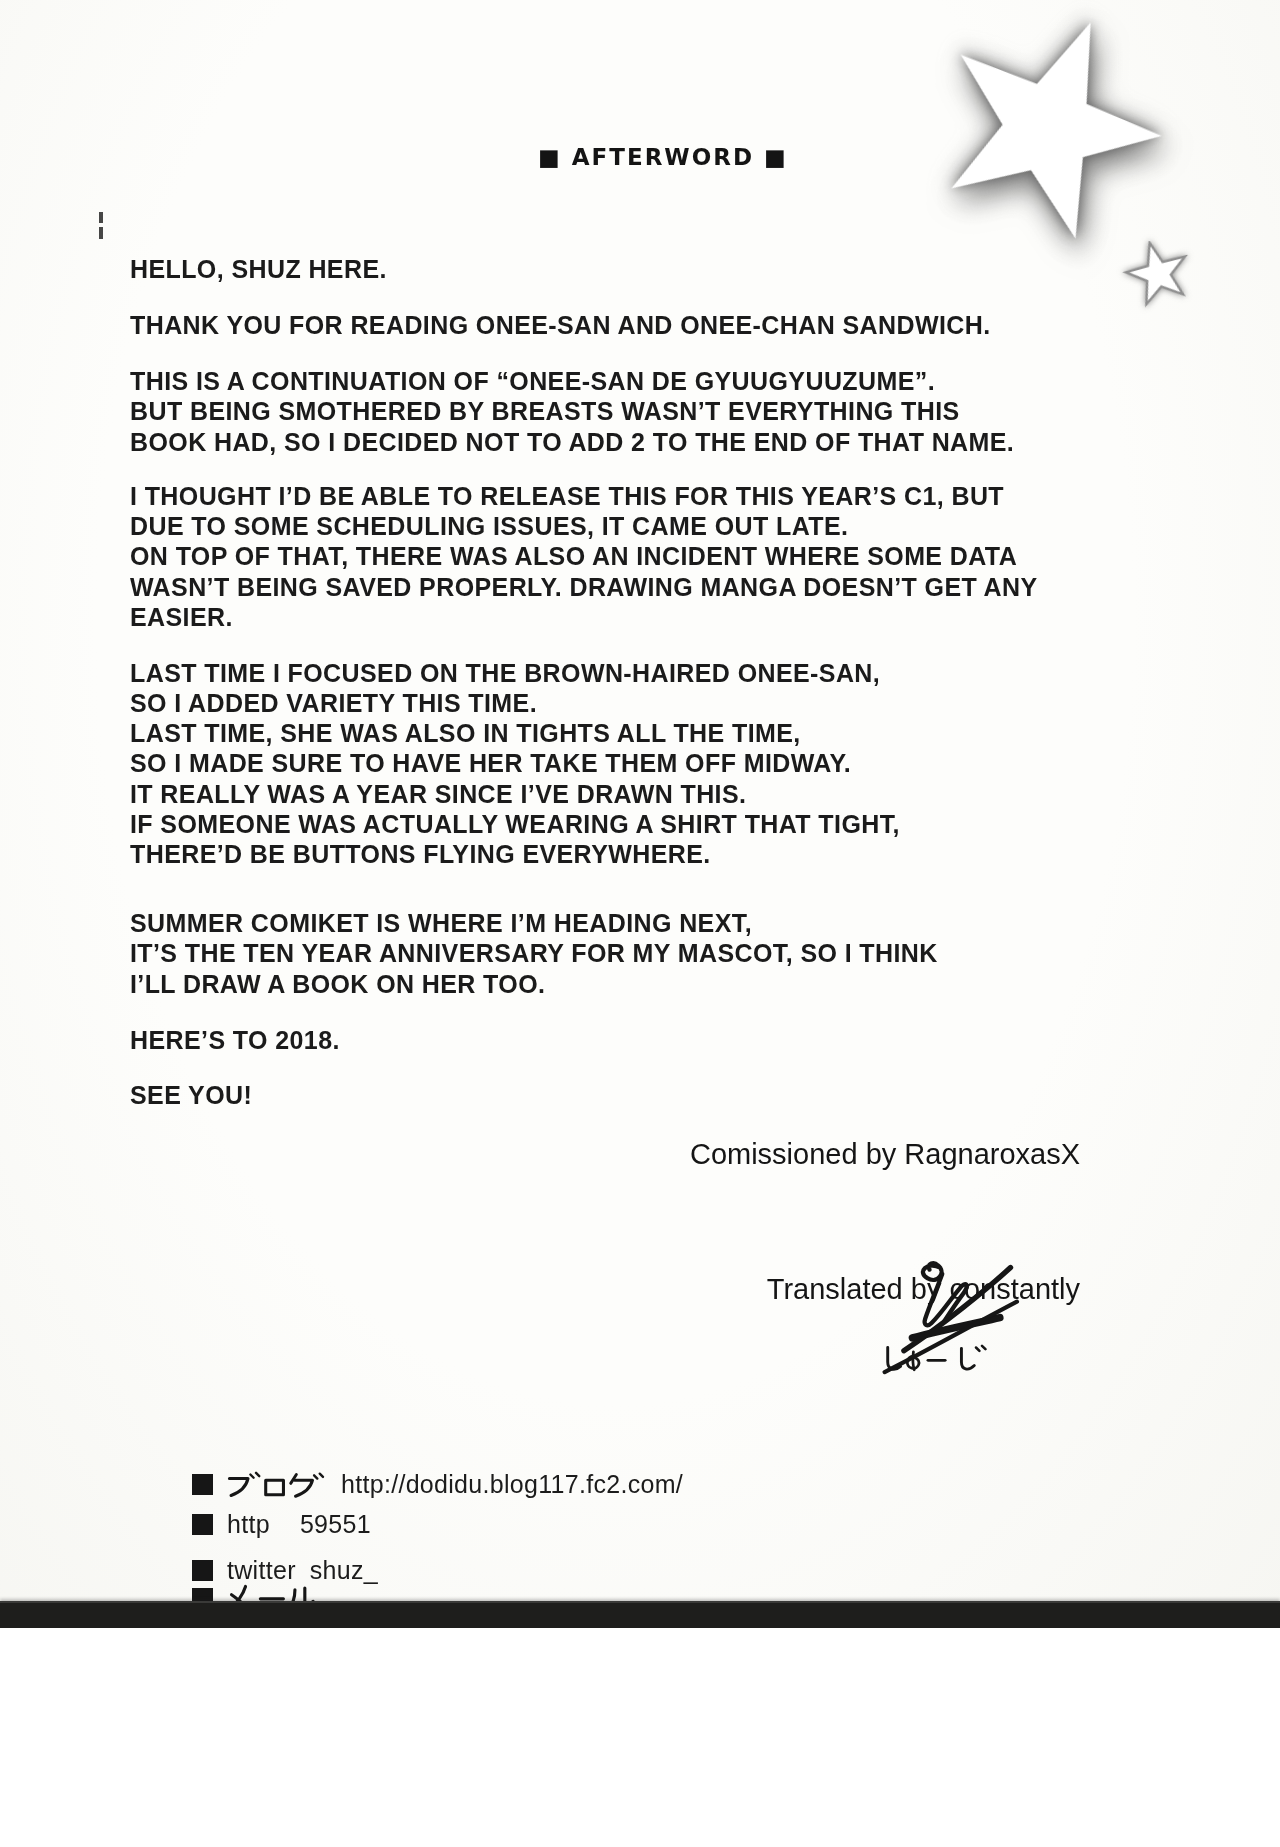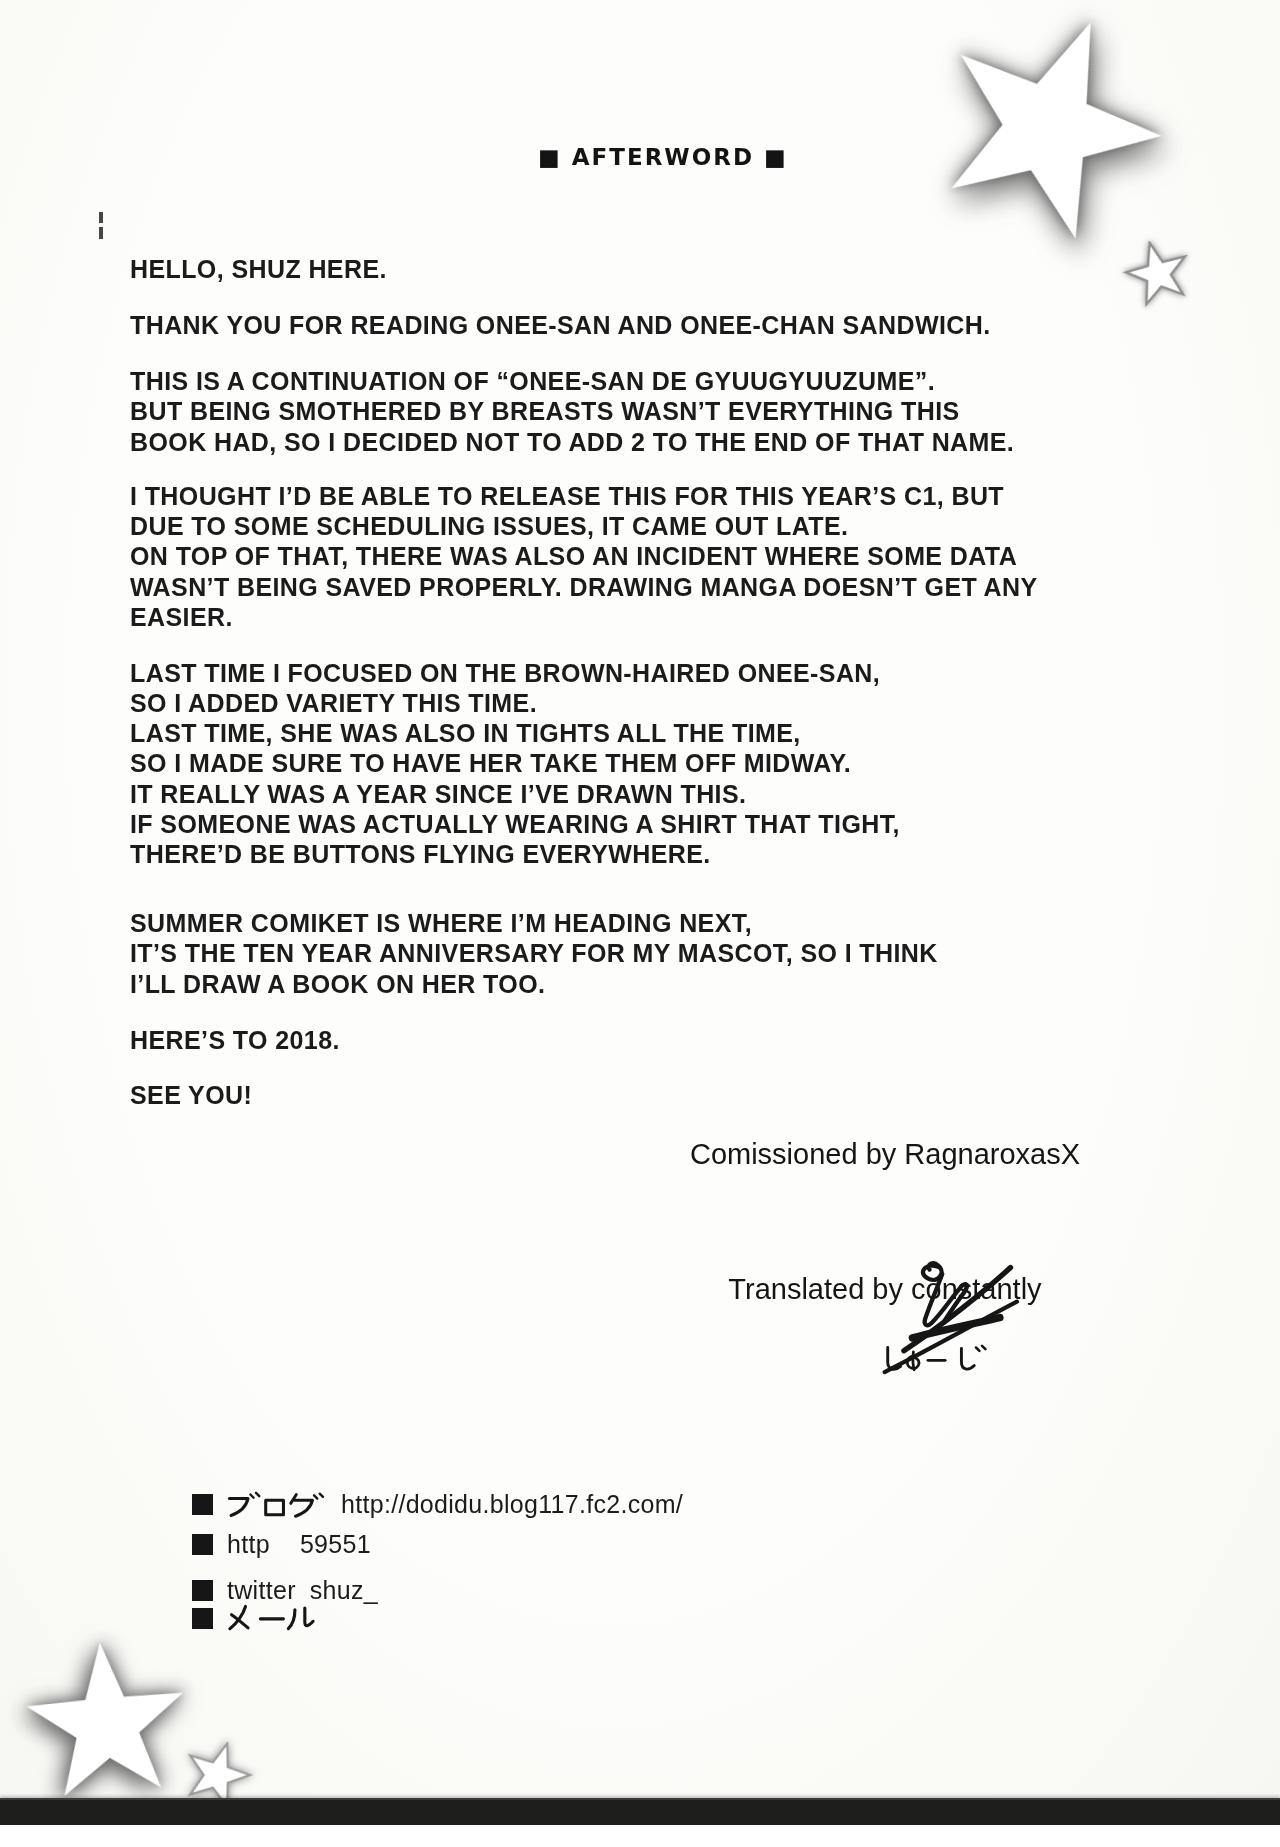--- a/index.html
+++ b/index.html
@@ -1,43 +1,43 @@
 <!DOCTYPE html>
 <html><head>
 <meta charset="utf-8">
 <style>
   html,body{margin:0;padding:0;}
   .page{
-    position:relative; width:1280px; height:1825px; overflow:hidden;
+    position:relative; width:1280px; height:1628px; overflow:hidden;
     background: radial-gradient(ellipse at 48% 38%, #fdfdfb 55%, #f6f6f2 100%);
     font-family:"Liberation Sans", sans-serif;
     color:#1b1b1b;
   }
   .title{
     position:absolute; left:538px; top:144px;
     font-family:"DejaVu Sans", sans-serif;
     font-size:23px; font-weight:bold; letter-spacing:2px; white-space:pre;
     color:#141414;
   }
   .para{
     position:absolute; left:130px; margin:0;
     font-size:25px; font-weight:bold; letter-spacing:0.4px;
     line-height:29px; white-space:pre; color:#1b1b1b;
     transform:scaleY(1.04);
   }
   .credits{
     position:absolute; left:885px; top:1042px; transform:translateX(-50%);
-    text-align:center; font-size:29px; line-height:45px; white-space:pre;
+    text-align:right; font-size:29px; line-height:45px; white-space:pre;
     color:#151515;
   }
   .sig-wrap{ position:absolute; left:874px; top:1258px; width:160px; height:130px;}
   .sig-kana{ position:absolute; left:880px; top:1344px; }
   .contact-row{
     position:absolute; left:192px; display:flex; align-items:center; gap:14px;
-    font-size:25px; color:#1c1c1c; letter-spacing:0.3px;margin-top:20px;
+    font-size:25px; color:#1c1c1c; letter-spacing:0.3px;
   }
   .sq{ width:21px; height:21px; background:#161616; flex:0 0 auto; }
   .cval{ white-space:pre; }
   .kana-svg{ display:block; }
   .star{ position:absolute; }
   .star-big-tr{ left:928px; top:8px;
     filter: drop-shadow(0 0 6px rgba(95,95,95,.85)) drop-shadow(9px 11px 13px rgba(75,75,75,.6)) drop-shadow(-4px -4px 9px rgba(120,120,120,.4));
   }
   .star-small-tr{ left:1124px; top:240px; filter: drop-shadow(0 0 3px rgba(120,120,120,.9)); }
   .star-big-bl{ left:20px; top:1638px;

